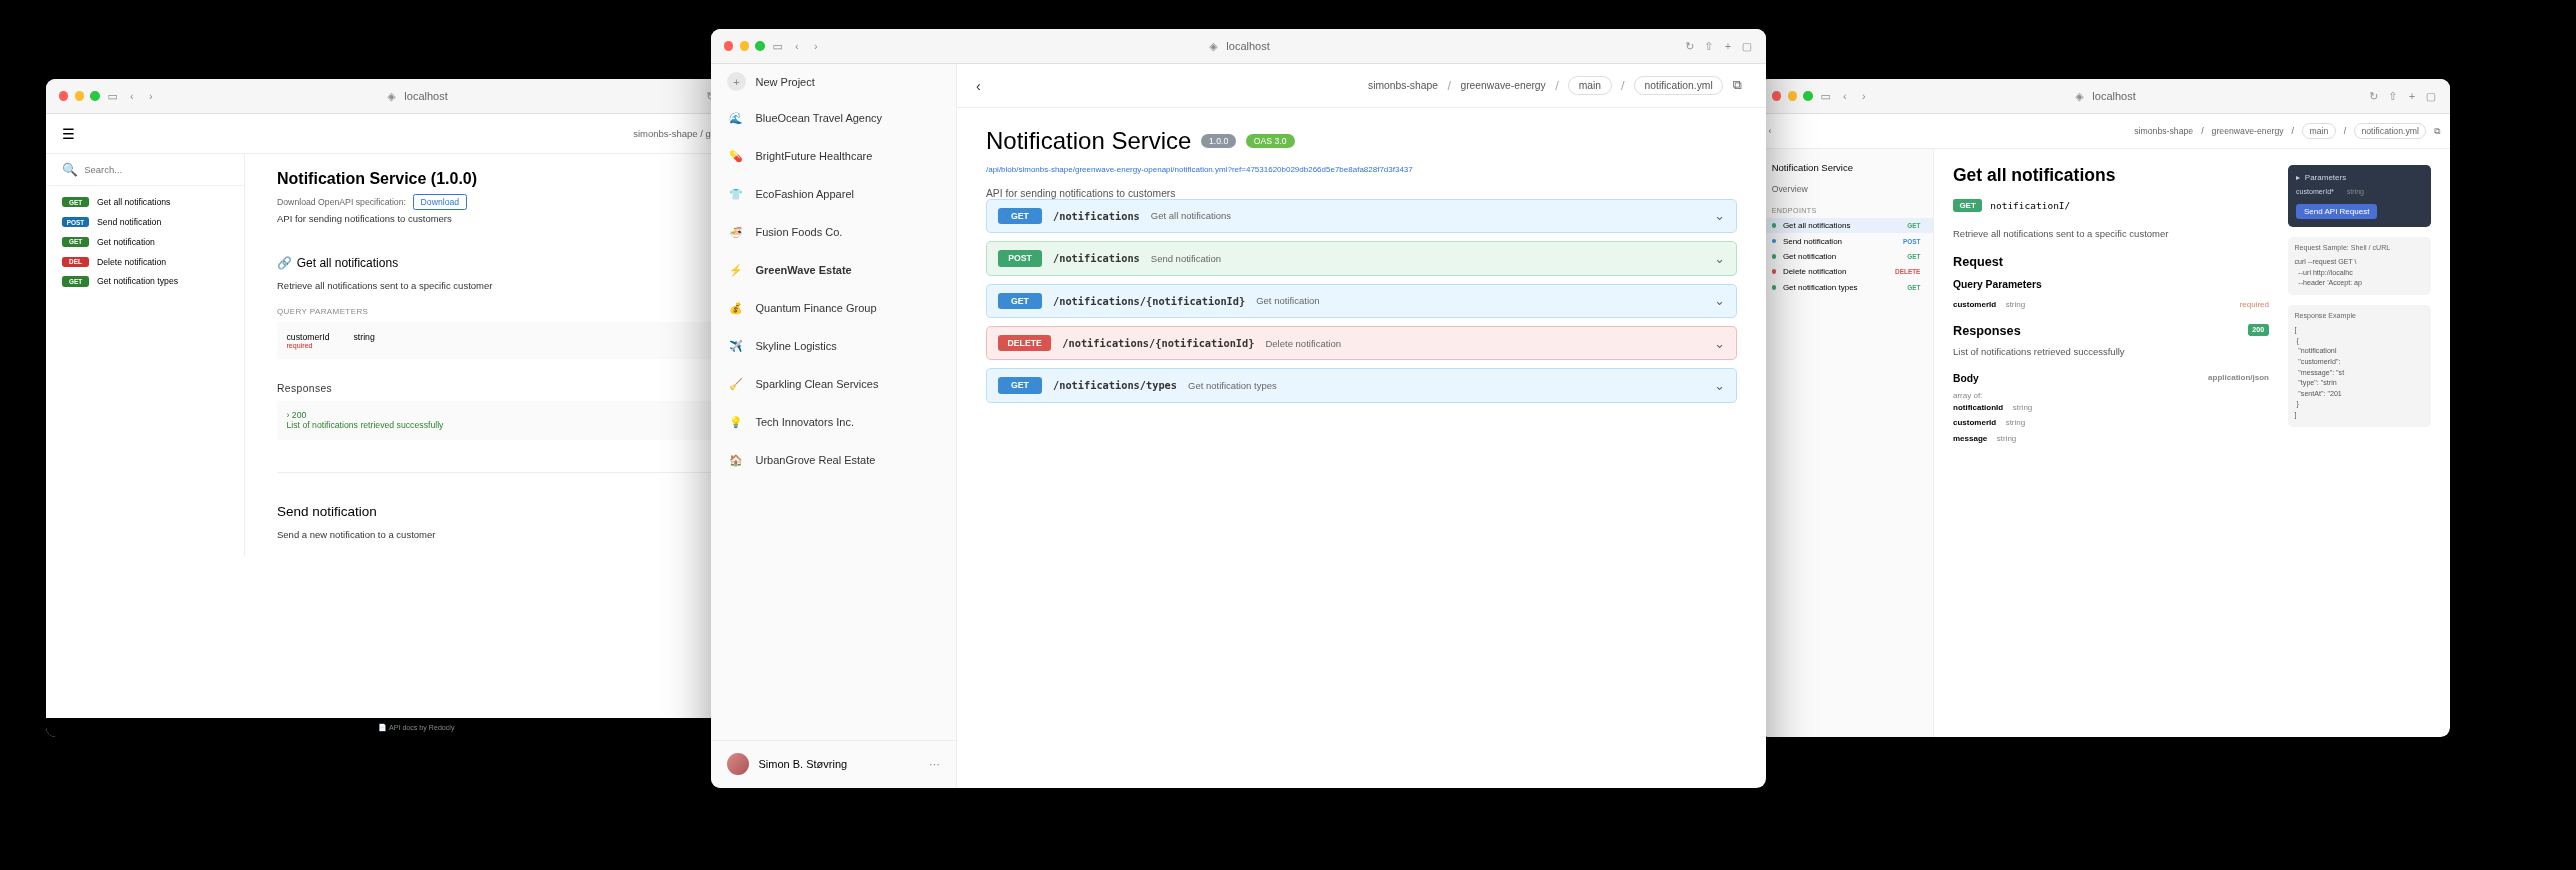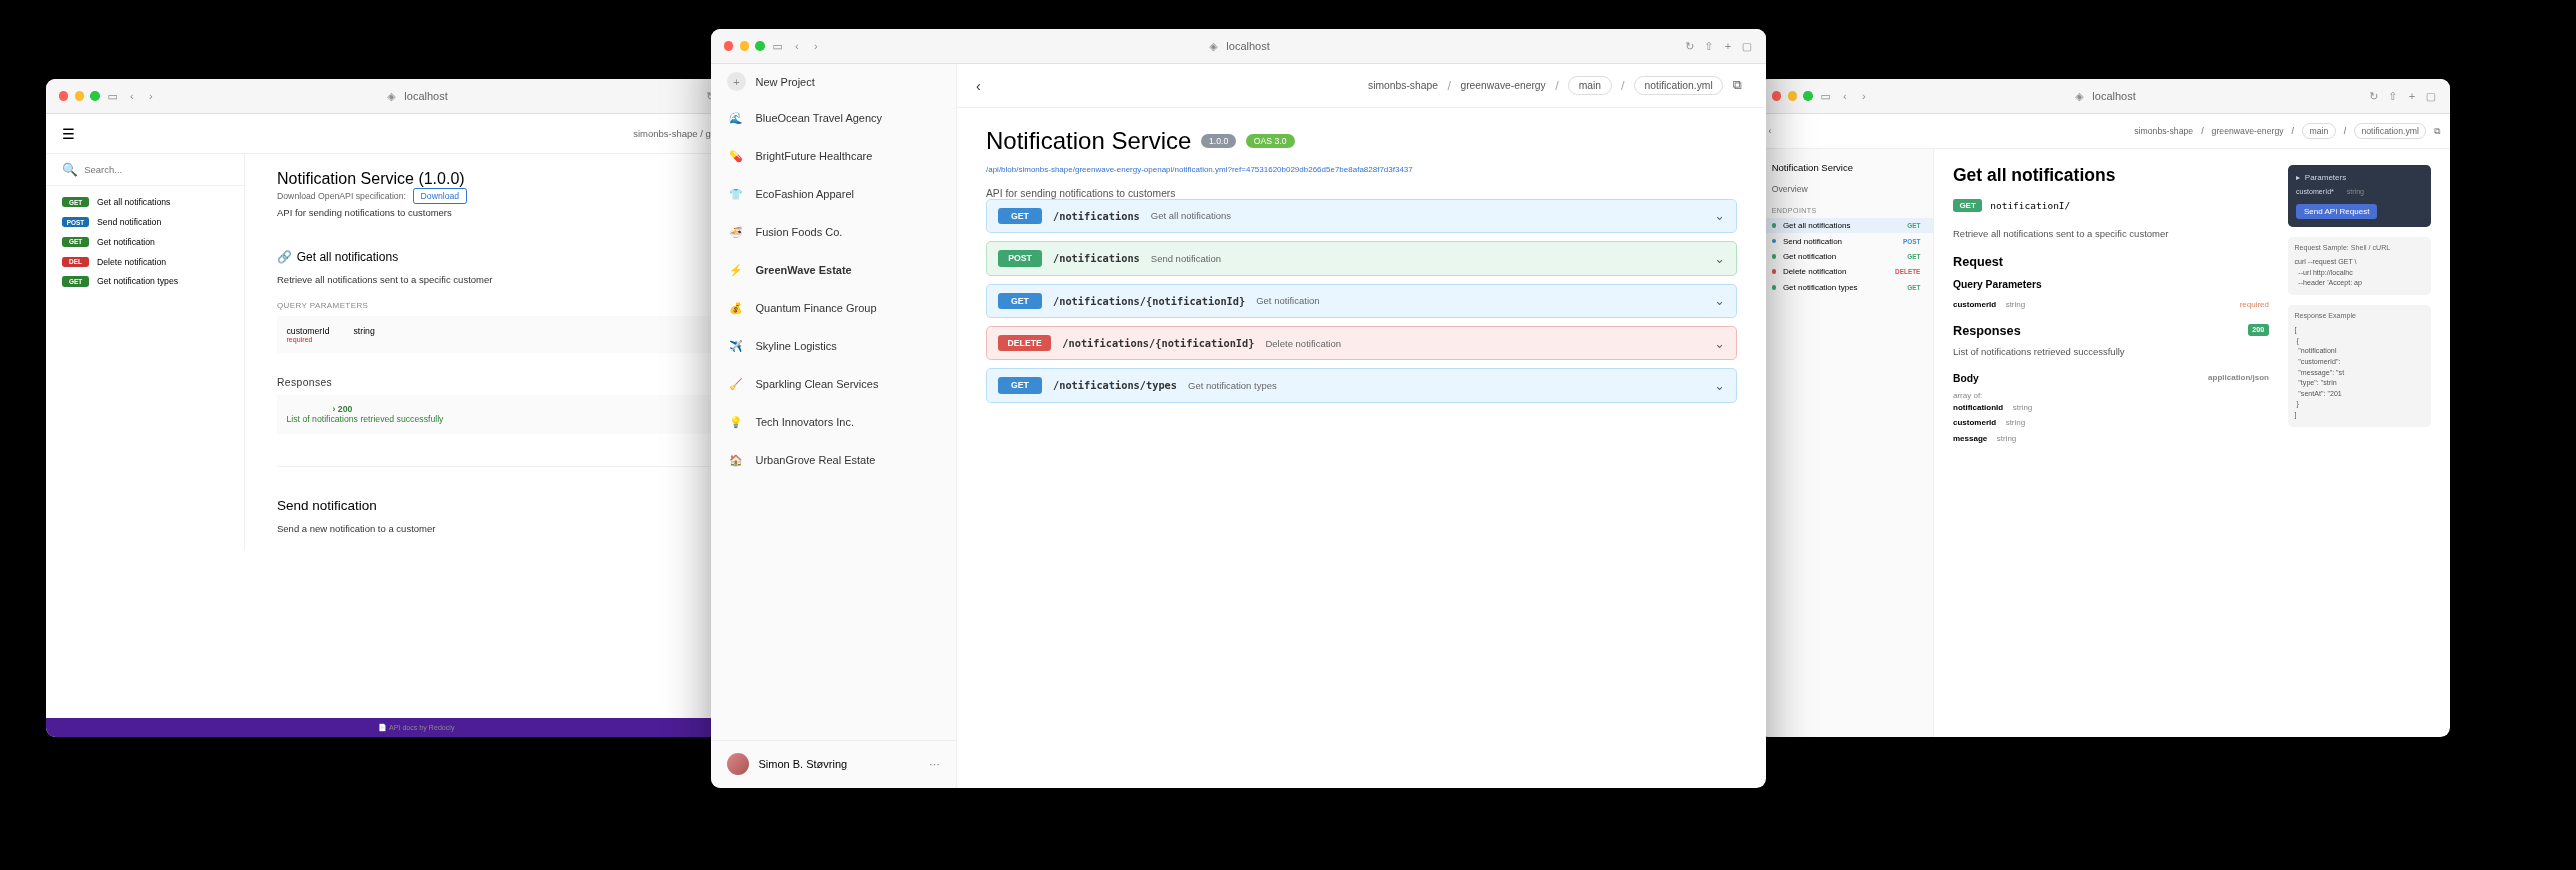--- a/index.html
+++ b/index.html
@@ -24,31 +24,31 @@
 .w1 .crumbs { margin-left: auto; font-size: 9.5px; color: #666; }
 .w1 .search { padding: 8px 16px; display: flex; align-items: center; gap: 6.4px; border-bottom: 0.8px solid #f0f0f0; }
 .w1 .search input { border: none; outline: none; font-size: 9.5px; flex: 1; }
 .w1 .sidelist { padding: 6.4px 0; }
 .w1 .sli { display: flex; align-items: center; gap: 8px; padding: 4.8px 16px; font-size: 8.7px; }
 .w1 .badge { font-size: 6.4px; font-weight: 600; padding: 1.6px 4.8px; border-radius: 2.4px; color: #fff; min-width: 27px; text-align: center; }
 .w1 .badge.get { background: #2f8132; }
 .w1 .badge.post { background: #186faf; }
 .w1 .badge.del { background: #cc3333; }
 .w1 .main { padding: 16px 32px; }
-.w1 h1 { font-size: 16px; font-weight: 400; margin-bottom: 3px; }
+.w1 h1 { font-size: 16px; font-weight: 700; margin-bottom: 9px; }
 .w1 .dl { font-size: 8.7px; color: #666; margin-bottom: 6.4px; }
 .w1 .dl a { color: #3273dc; border: 0.8px solid #3273dc; padding: 1.6px 6.4px; border-radius: 2.4px; margin-left: 4.8px; text-decoration: none; }
 .w1 .desc { font-size: 9.5px; color: #333; }
 .w1 h2 { font-size: 12px; font-weight: 400; margin-top: 32px; margin-bottom: 9.5px; display: flex; align-items: center; gap: 4.8px; }
 .w1 .lbl { font-size: 8px; color: #888; letter-spacing: 0.4px; margin-top: 16px; }
 .w1 .param { background: #fafafa; padding: 9.5px; margin-top: 6.4px; font-size: 8.7px; font-family: Menlo, monospace; display: flex; gap: 24px; }
 .w1 .param .req { color: #d41f1f; font-size: 7.1px; display: block; }
 .w1 .resp { background: #fafafa; padding: 9.5px; margin-top: 6.4px; font-size: 8.7px; }
-.w1 .resp .code { color: #2f8132; font-weight: 700; margin-left: 46px; }
-.w1 .foot { position: absolute; bottom: 0; left: 0; right: 0; text-align: center; font-size: 7.1px; color: #888; padding: 4.8px; background: #4c1d95; }
+.w1 .resp .code { color: #2f8132; font-weight: 400; }
+.w1 .foot { position: absolute; bottom: 0; left: 0; right: 0; text-align: center; font-size: 7.1px; color: #888; padding: 4.8px; background: #000000; }
 
 
 .w2 { left: 711px; top: 29px; width: 1055px; height: 759px; z-index: 10; }
 .w2 .body { display: flex; height: calc(100% - 35px); }
 .w2 .sidebar { width: 246px; background: #fafafa; border-right: 0.8px solid #eee; display: flex; flex-direction: column; }
 .w2 .brand { display: flex; align-items: center; gap: 8px; padding: 14.3px 16px; font-weight: 600; font-size: 12px; }
 .w2 .brand-icon { width: 19px; height: 19px; background: linear-gradient(135deg,#4a9,#27c); border-radius: 3.2px; }
 .w2 .newproj { display: flex; align-items: center; gap: 9.5px; padding: 8px 16px; font-size: 11px; color: #333; }
 .w2 .plus { width: 19px; height: 19px; background: #e8e8e8; border-radius: 50%; display: flex; align-items: center; justify-content: center; color: #888; }
 .w2 .orglist { flex: 1; overflow: auto; }

